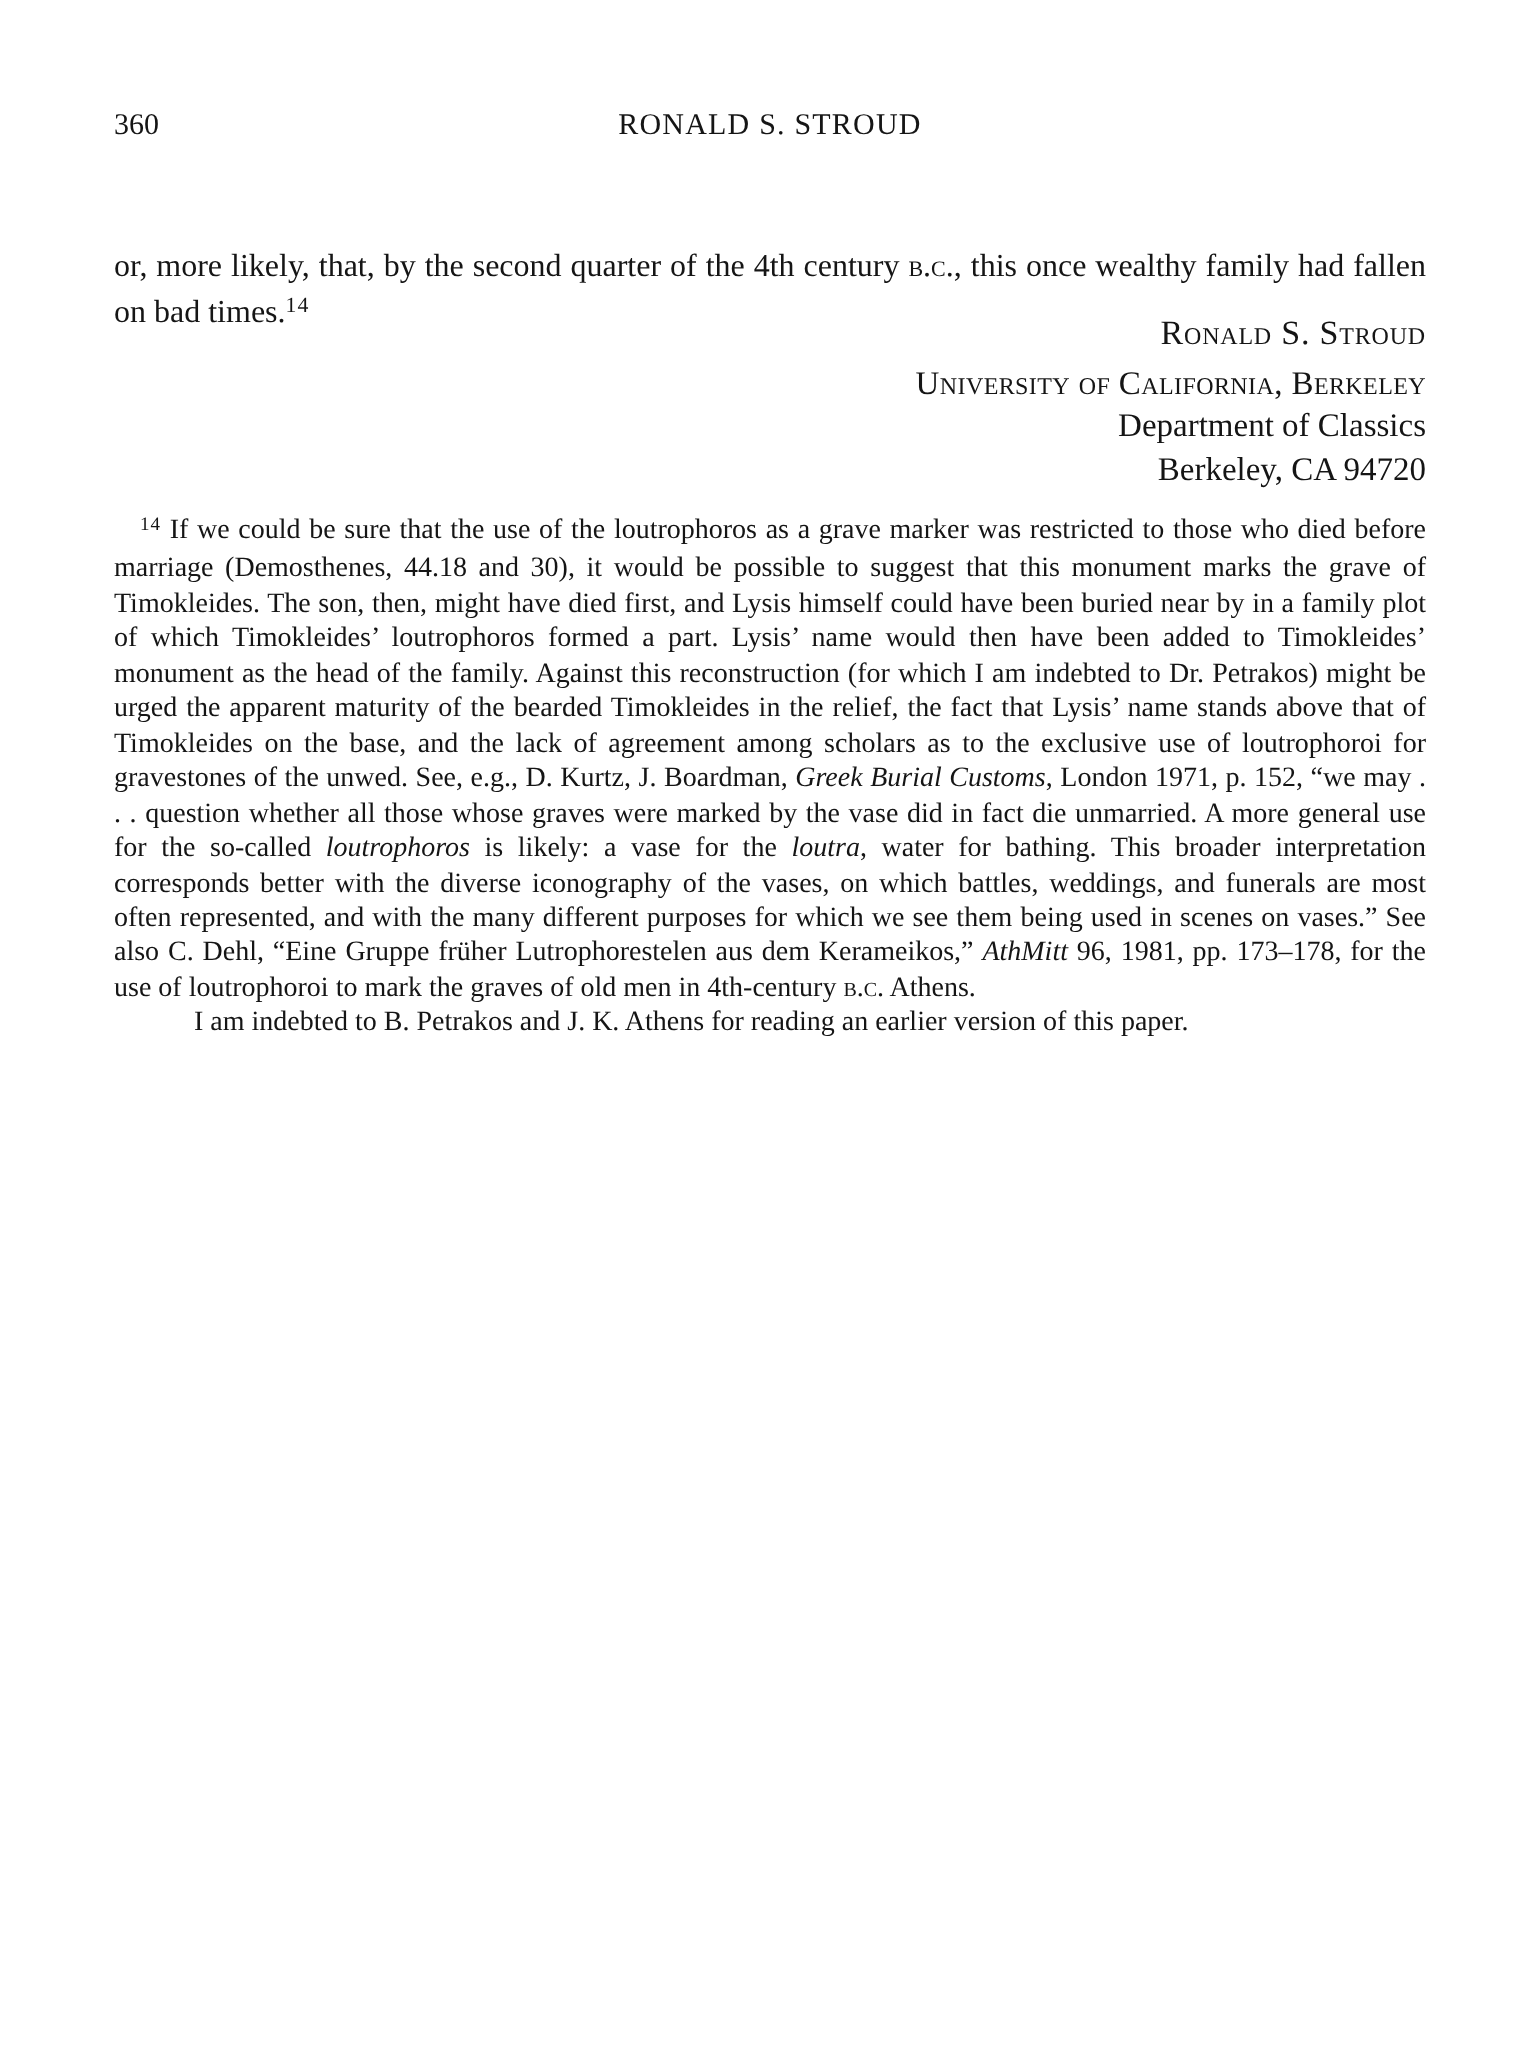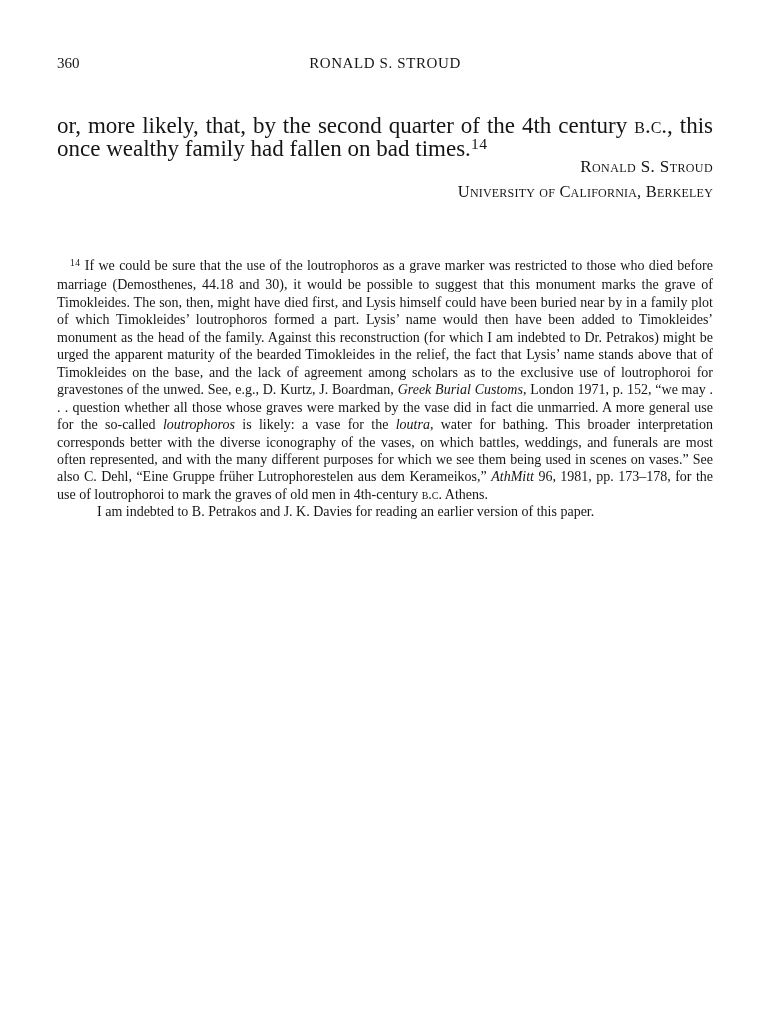--- a/index.html
+++ b/index.html
@@ -31,22 +31,22 @@
     position: absolute;
     left: 0;
     top: 0;
   }
   .running-head {
     text-align: center;
     letter-spacing: 0.6px;
   }
   
   .body-paragraph {
-    top: 91px;
-    font-size: 23px;
+    top: 106px;
+    font-size: 16px;
     line-height: 23px;
     text-align: justify;
   }
   
   .signature {
     top: 157px;
     text-align: right;
     font-variant: small-caps;
     font-size: 17px;
     letter-spacing: 0.4px;
@@ -98,20 +98,22 @@
     <span class="page-number">360</span>
     <div class="running-head">RONALD S. STROUD</div>
   </div>
 
   <p class="content abs body-paragraph"><span>or, more likely, that, by the second quarter of the 4th century </span><span class="rt-smallcaps">b.c.</span><span>, this once wealthy family had fallen on bad times.</span><span class="rt-sup">14</span></p>
 
   <div class="content abs signature">Ronald S. Stroud</div>
 
   <div class="content abs address">
     <div class="smallcaps-line">University of California, Berkeley</div>
+    <div>Department of Classics</div>
+    <div>Berkeley, CA 94720</div>
   </div>
 
   <div class="content abs footnote">
     <p class="footnote-text"><span class="rt-sup">14</span><span> If we could be sure that the use of the loutrophoros as a grave marker was restricted to those who died before marriage (Demosthenes, 44.18 and 30), it would be possible to suggest that this monument marks the grave of Timokleides. The son, then, might have died first, and Lysis himself could have been buried near by in a family plot of which Timokleides’ loutrophoros formed a part. Lysis’ name would then have been added to Timokleides’ monument as the head of the family. Against this reconstruction (for which I am indebted to Dr. Petrakos) might be urged the apparent maturity of the bearded Timokleides in the relief, the fact that Lysis’ name stands above that of Timokleides on the base, and the lack of agreement among scholars as to the exclusive use of loutrophoroi for gravestones of the unwed. See, e.g., D. Kurtz, J. Boardman, </span><span class="rt-italic">Greek Burial Customs</span><span>, London 1971, p. 152, “we may . . . question whether all those whose graves were marked by the vase did in fact die unmarried. A more general use for the so-called </span><span class="rt-italic">loutrophoros</span><span> is likely: a vase for the </span><span class="rt-italic">loutra</span><span>, water for bathing. This broader interpretation corresponds better with the diverse iconography of the vases, on which battles, weddings, and funerals are most often represented, and with the many different purposes for which we see them being used in scenes on vases.” See also C. Dehl, “Eine Gruppe früher Lutrophorestelen aus dem Kerameikos,” </span><span class="rt-italic">AthMitt</span><span> 96, 1981, pp. 173–178, for the use of loutrophoroi to mark the graves of old men in 4th-century </span><span class="rt-smallcaps">b.c.</span><span> Athens.</span></p>
-    <p class="footnote-ack">I am indebted to B. Petrakos and J. K. Davies for reading an earlier version of this paper.</p>
+    <p class="footnote-ack">I am indebted to B. Petrakos and J. K. Athens for reading an earlier version of this paper.</p>
   </div>
 
 </div>
 
 </body></html>

